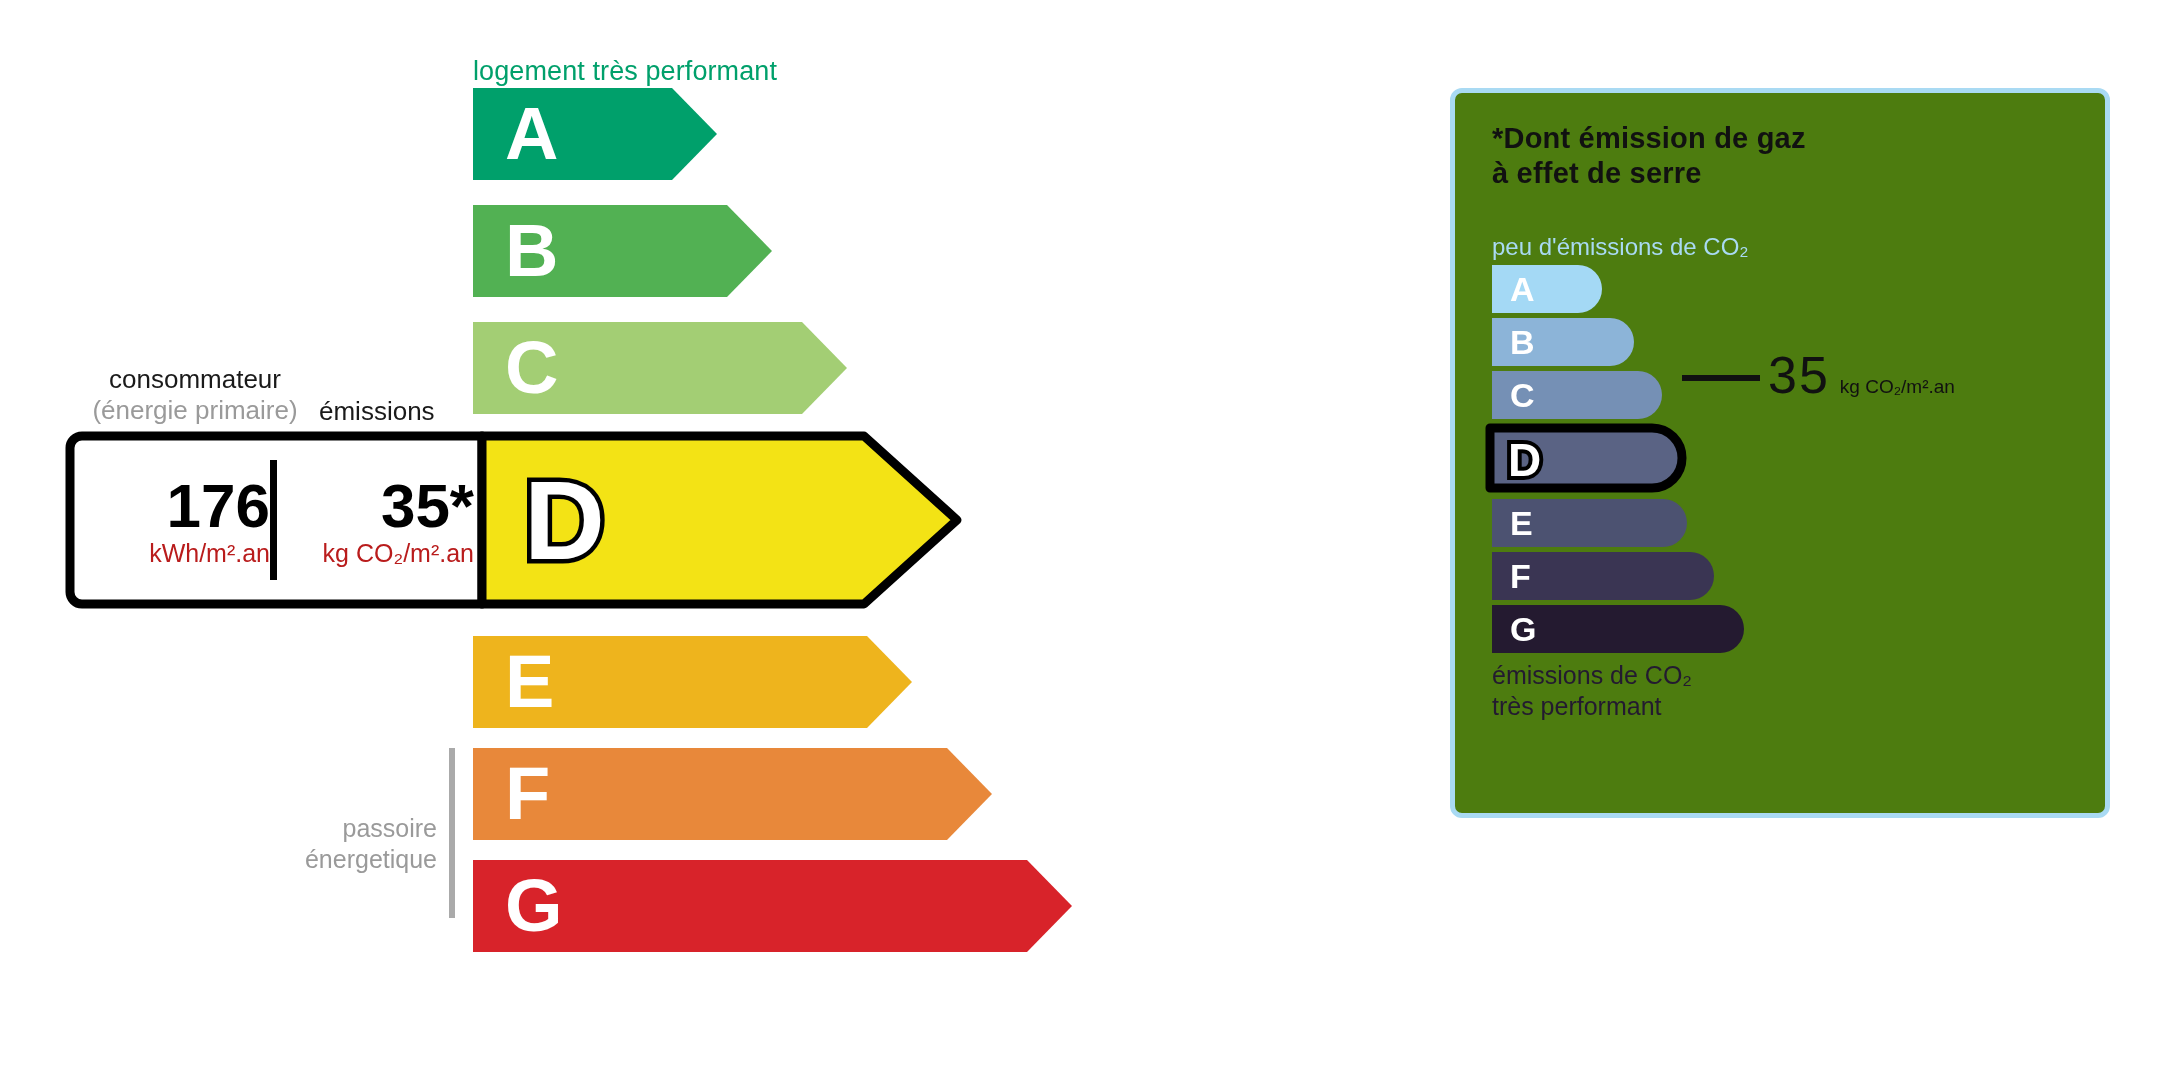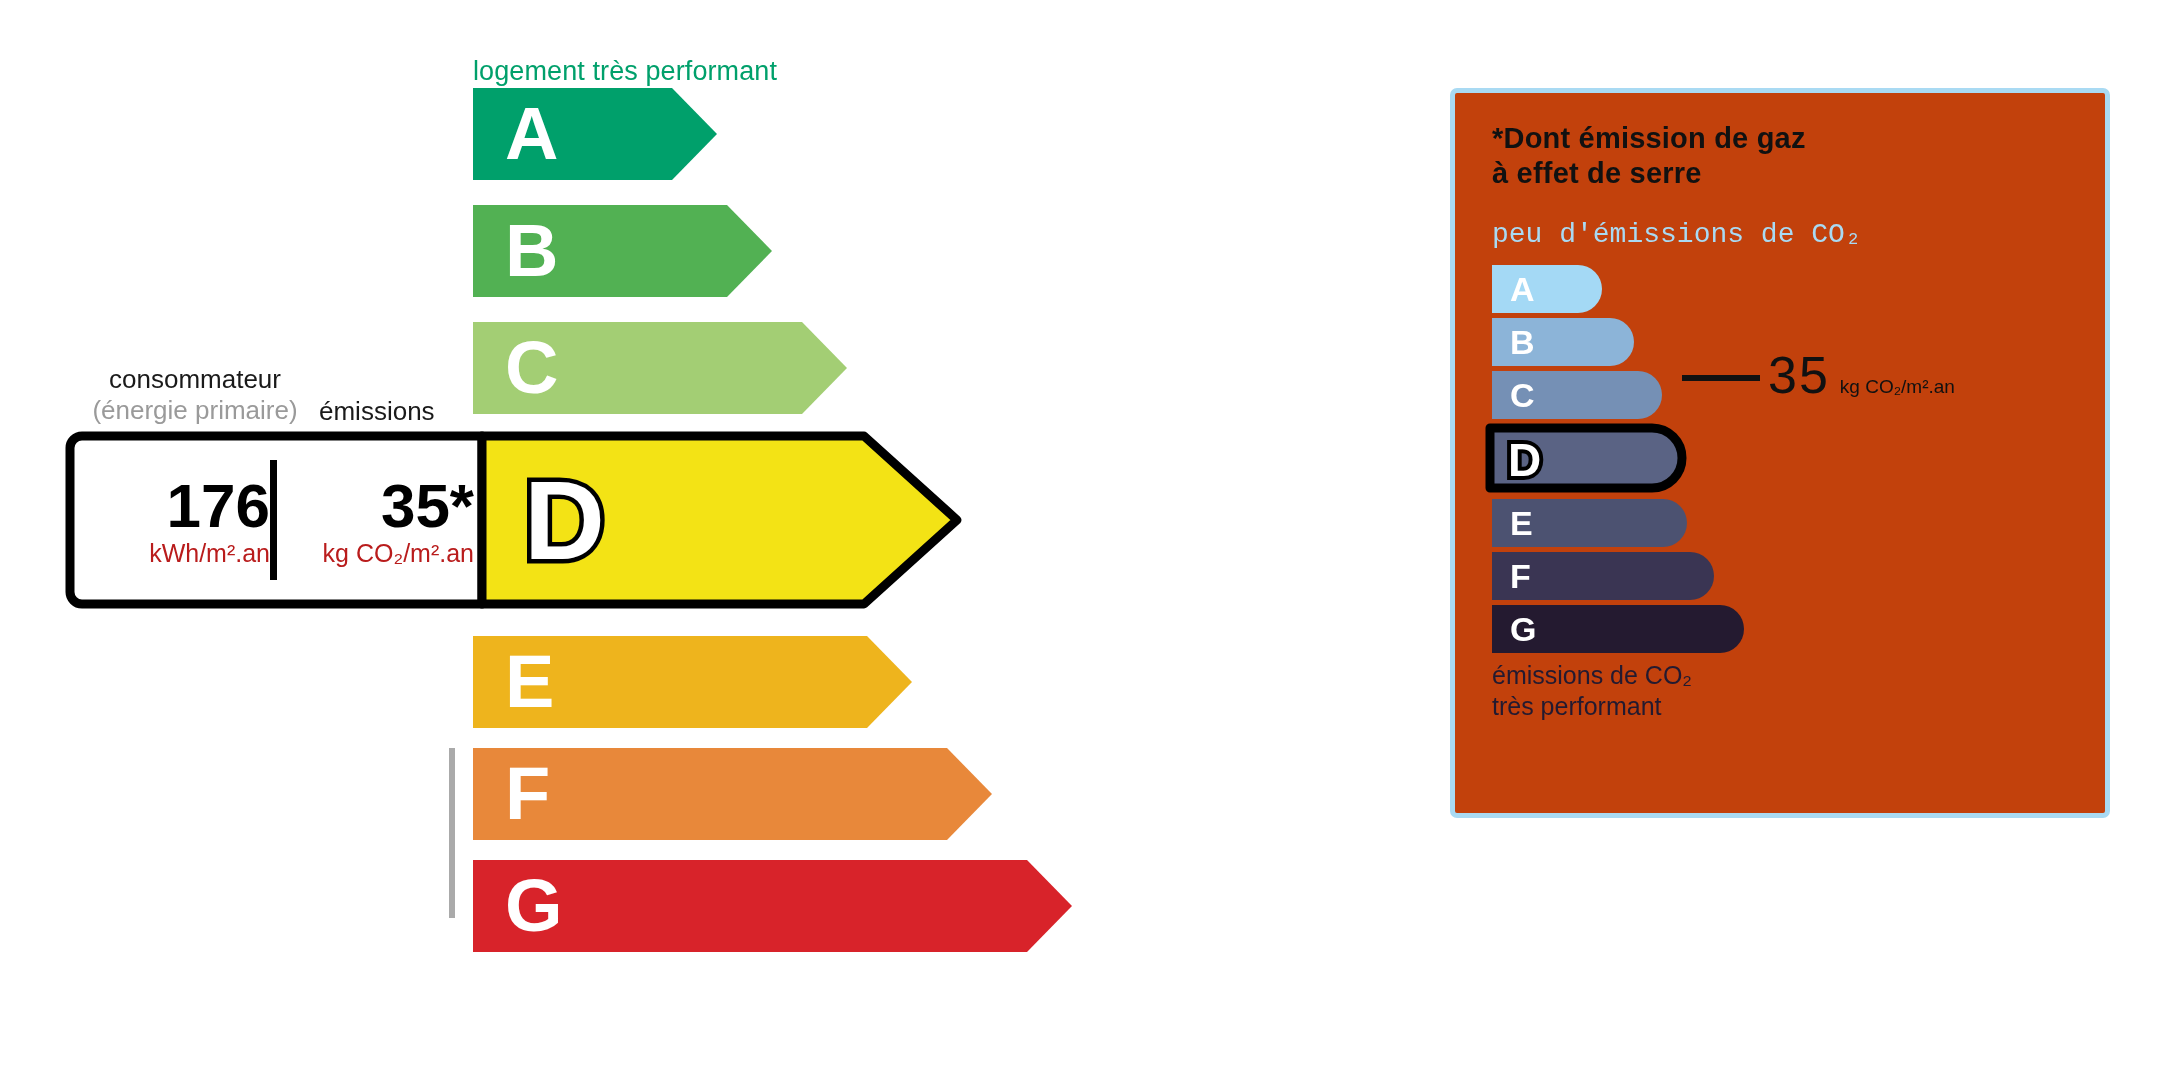--- a/index.html
+++ b/index.html
@@ -56,28 +56,28 @@
 
   .passoire-line{position:absolute;left:437px;top:748px;width:6px;height:170px;background:#aaaaaa;}
   .passoire-text{
     position:absolute;left:240px;top:813px;width:185px;text-align:right;
     font-size:25px;color:#9a9a9a;line-height:1.25;
   }
 
   
   .co2-panel{
     position:absolute;left:1450px;top:88px;width:660px;height:730px;
-    border:5px solid #a9daf3;border-radius:7px;background:#c2410c;box-sizing:border-box;
+    border:5px solid #a9daf3;border-radius:12px;background:#4d7c0f;box-sizing:border-box;
   }
   .co2-title{
     position:absolute;left:37px;top:28px;font-size:29px;font-weight:700;color:#111;
     line-height:1.2;letter-spacing:.2px;
   }
   .co2-top-caption{
-    position:absolute;left:37px;top:126px;font-size:28px;color:#a9daf3;white-space:nowrap;font-family:Liberation Mono, monospace;
+    position:absolute;left:37px;top:140px;font-size:24px;color:#a9daf3;white-space:nowrap;
   }
   .co2-bottom-caption{
     position:absolute;left:37px;top:567px;font-size:25px;color:#231a30;line-height:1.22;
   }
   .co2-bars{position:absolute;left:37px;top:172px;}
   .co2-bar{position:absolute;left:0;}
   .co2-bar .fill{position:absolute;left:0;top:0;height:100%;
     border-radius:0 26px 26px 0;}
   .co2-bar .ltr{
     position:absolute;left:18px;top:50%;transform:translateY(-50%);
@@ -172,20 +172,24 @@
 
     <div class="arrow-row" style="top:860px;height:92px;width:599px;">
       <div class="arrow">
         <div class="arrow-body" style="width:554px;background:#d8232a;"></div>
         <div class="arrow-tip" style="left:554px;border-top:46px solid transparent;border-bottom:46px solid transparent;border-left:45px solid #d8232a;"></div>
         <span class="arrow-letter">G</span>
       </div>
     </div>
 
     <div class="passoire-line"></div>
+    <div class="passoire-text">
+      <div>passoire</div>
+      <div>énergetique</div>
+    </div>
 
   </div>
 
   <div class="co2-panel">
 
     <div class="co2-title">
       <div>*Dont émission de gaz</div>
       <div>à effet de serre</div>
     </div>
 

